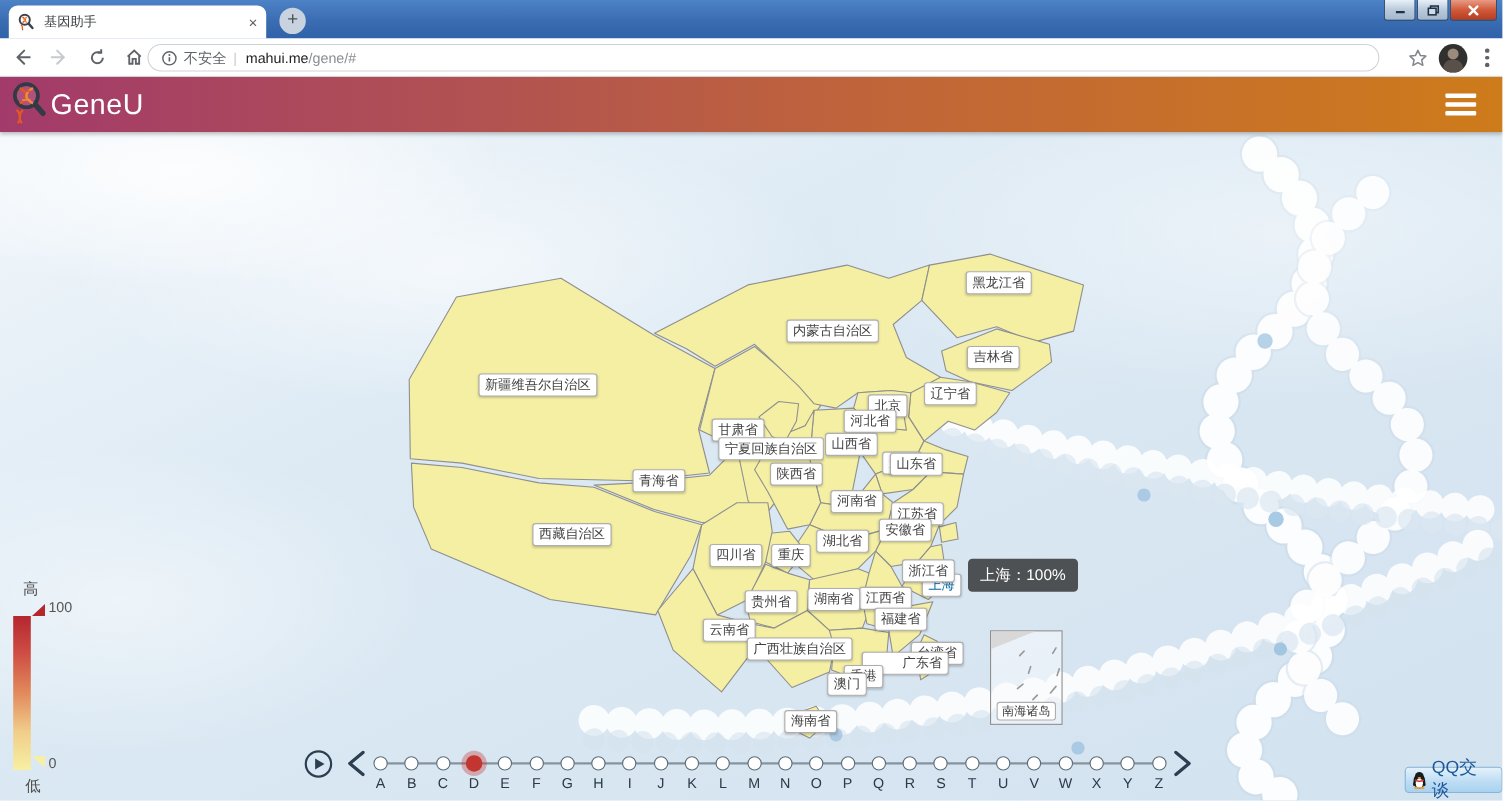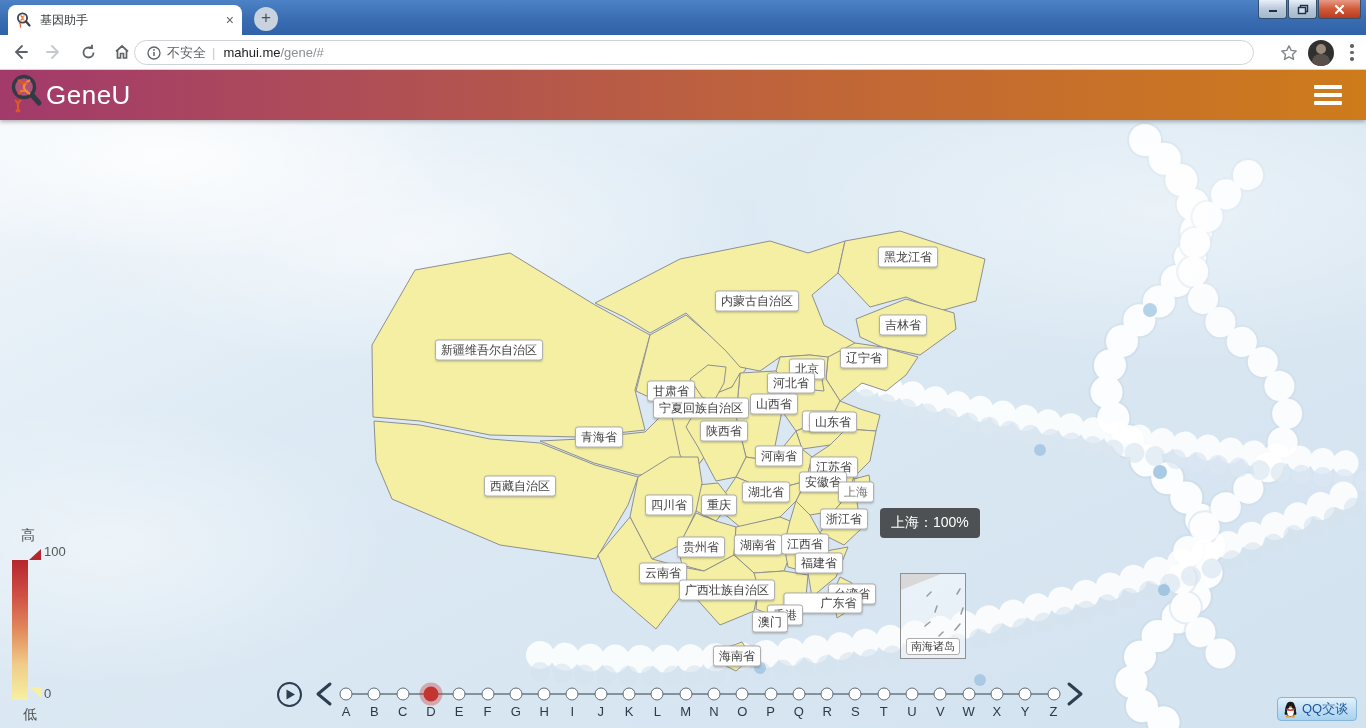--- a/index.html
+++ b/index.html
@@ -62,21 +62,21 @@
   .pagetitle h1 { font-size:20px; font-weight:bold; color:#2b2b2b; letter-spacing:.5px; }
   .pagetitle .sub { font-size:12px; color:#9aa0a6; margin-top:6px; line-height:15px; }
 
   #china-map { position:absolute; left:340px; top:95px; width:700px; height:480px; z-index:5; }
   #china-map polygon { stroke:#8f8f8f; stroke-width:1; stroke-linejoin:round; fill:#f4efa3; }
 
   #province-labels { position:absolute; inset:0; z-index:10; pointer-events:none; }
   .prov-label { position:absolute; transform:translate(-50%,-50%); background:#fff;
     border:1px solid #aeaeae; border-radius:3px; padding:1px 5px; font-size:12px; color:#3f3f3f;
     white-space:nowrap; box-shadow:0 1px 2px rgba(0,0,0,.18); }
-  .prov-label.hl { color:#737373; }
+  .prov-label.hl { color:#0369a1;margin-top:40px; }
 
   .inset { position:absolute; left:900px; top:453px; width:66px; height:86px;
     border:1px solid #8f8f8f; background:rgba(250,252,253,.55); z-index:8;padding-left:12px; }
   .inset-corner { position:absolute; left:0; top:0; width:0; height:0;
     border-top:16px solid #d8d8d8; border-right:40px solid transparent; }
   .inset-label { position:absolute; left:50%; bottom:3px; transform:translateX(-50%);
     background:#fff; border:1px solid #aeaeae; border-radius:3px; padding:0 4px;
     font-size:11px; color:#3f3f3f; white-space:nowrap; }
 
   .tooltip { position:absolute; left:880px; top:388px; z-index:25;
@@ -100,21 +100,21 @@
     border:1.5px solid #5d6d78; transform:translate(-50%,-50%); z-index:13; }
   .tl-dot.sel { width:15px; height:15px; border:none; z-index:14; }
   .tl-letter { position:absolute; top:584px; transform:translateX(-50%);
     font-size:13px; color:#2b3a45; z-index:13; }
   .tl-ctl { position:absolute; z-index:13; }
 
   
   .qq-btn { position:absolute; left:1277px; top:577px; height:24px; z-index:30;
     display:flex; align-items:center; padding:0 8px 0 5px; gap:4px;
     background:linear-gradient(180deg,#e3f1fb,#bcdcf3 60%,#a9d2ef);
-    border:1px solid #86b4da; border-radius:4px; font-size:13px; color:#1b5799; }
+    border:1px solid #86b4da; border-radius:4px; font-size:16px; color:#1b5799; }
 </style>
 </head>
 <body>
 
 <div class="titlebar">
   <div class="tab">
     <svg width="16" height="16" viewBox="0 0 16 16">
       <circle cx="6.5" cy="6" r="4.6" fill="none" stroke="#3c424d" stroke-width="1.8"></circle>
       <line x1="10" y1="9.5" x2="13.5" y2="13.5" stroke="#3c424d" stroke-width="2.2" stroke-linecap="round"></line>
       <path d="M4.5,3.5 C8,6 8,6 4.5,8.5" fill="none" stroke="#e25822" stroke-width="1.3"></path>

